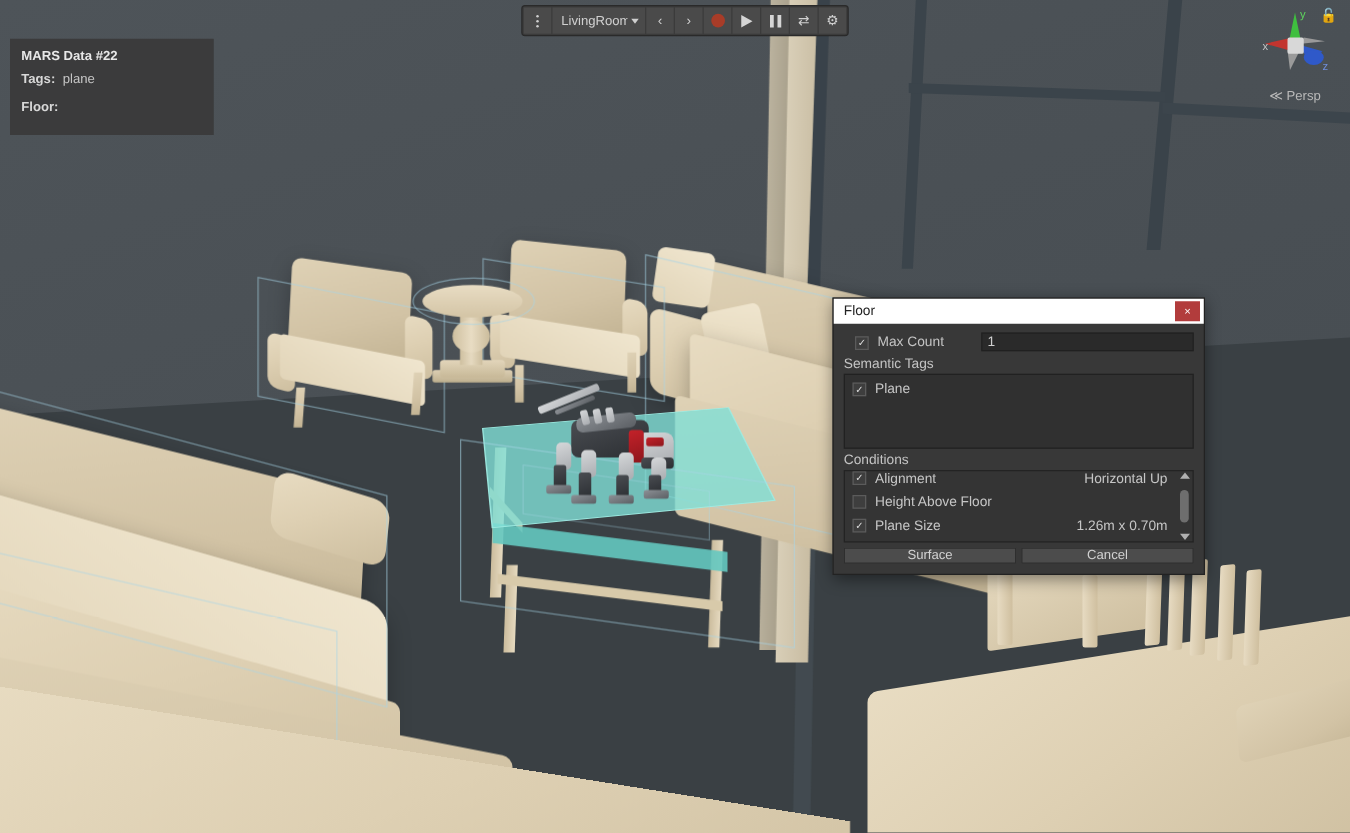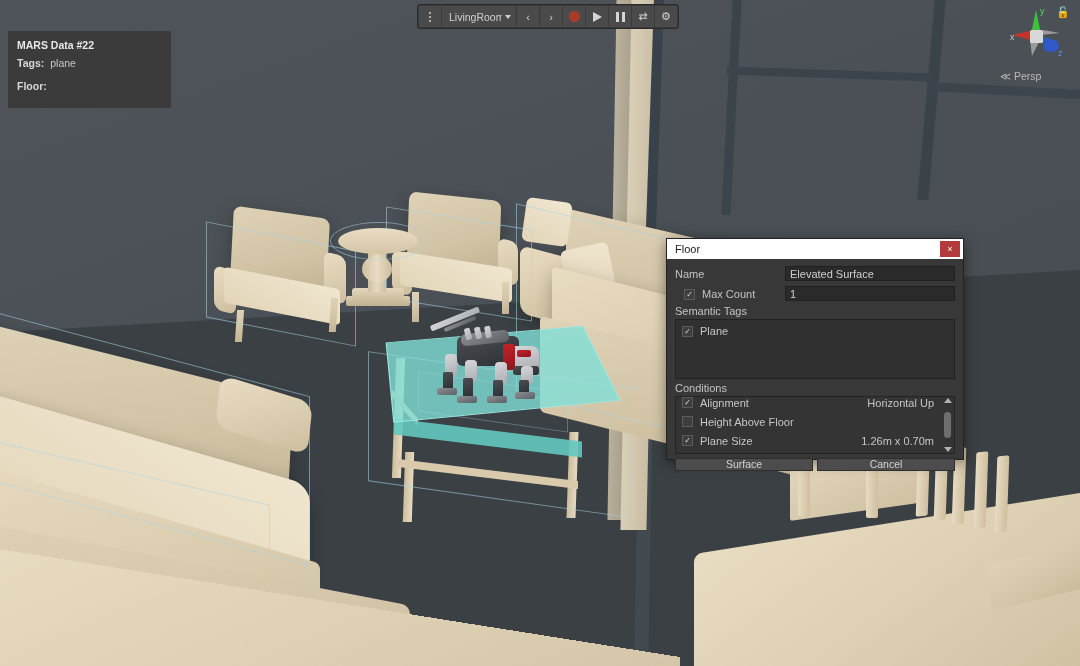--- a/index.html
+++ b/index.html
@@ -212,21 +212,21 @@
   .dots { display:flex; flex-direction:column; gap:2px; }
   .dots i { width:2px;height:2px;background:#cfcfcf;border-radius:50%; display:block; }
   .rec-dot { width:11px;height:11px;border-radius:50%;background:#a83c28; }
   .play-tri{ width:0;height:0;border-left:9px solid #d5d5d5;border-top:5px solid transparent;border-bottom:5px solid transparent; }
   .pause-ic{ display:flex; gap:3px; }
   .pause-ic i { width:3px;height:10px;background:#d5d5d5;display:block; }
 
   
   .gizmo { position:absolute; left:1000px; top:4px; width:72px; height:80px; }
   .giz-lock { position:absolute; right:2px; top:2px; color:#b9b9b9; font-size:11px; }
-  .persp-lbl { position:absolute; left:0; top:66px; width:72px; 
+  .persp-lbl { position:absolute; left:0; top:66px; width:72px; text-align:center;
     color:#b9b9b9; font-size:10.5px; }
   .ax-lbl { position:absolute; color:#c7c7c7; font-size:9px; }
 
   
   .dialog {
     position:absolute; left:666px; top:238px; width:298px; height:222px;
     background:#383838;
     border:1px solid #222;
     box-shadow:0 3px 12px rgba(0,0,0,.45);
     font-size:11px; color:#c8c8c8;
@@ -463,24 +463,20 @@
   </div>
 
   <div class="dialog">
     <div class="dlg-title">
       <span>Floor</span>
       <button class="dlg-close">×</button>
     </div>
 
     <div class="dlg-body">
 
-      <div class="fld-row">
-        <span class="fld-label">Name</span>
-        <input class="fld-input" type="text" value="Elevated Surface" style="">
-      </div>
 
       <div class="fld-row">
         <span class="fld-label indent">
           <span class="chk on"></span>
           <span>Max Count</span>
         </span>
         <input class="fld-input" type="text" value="1" style="">
       </div>
 
       <div class="sect-label">Semantic Tags</div>

